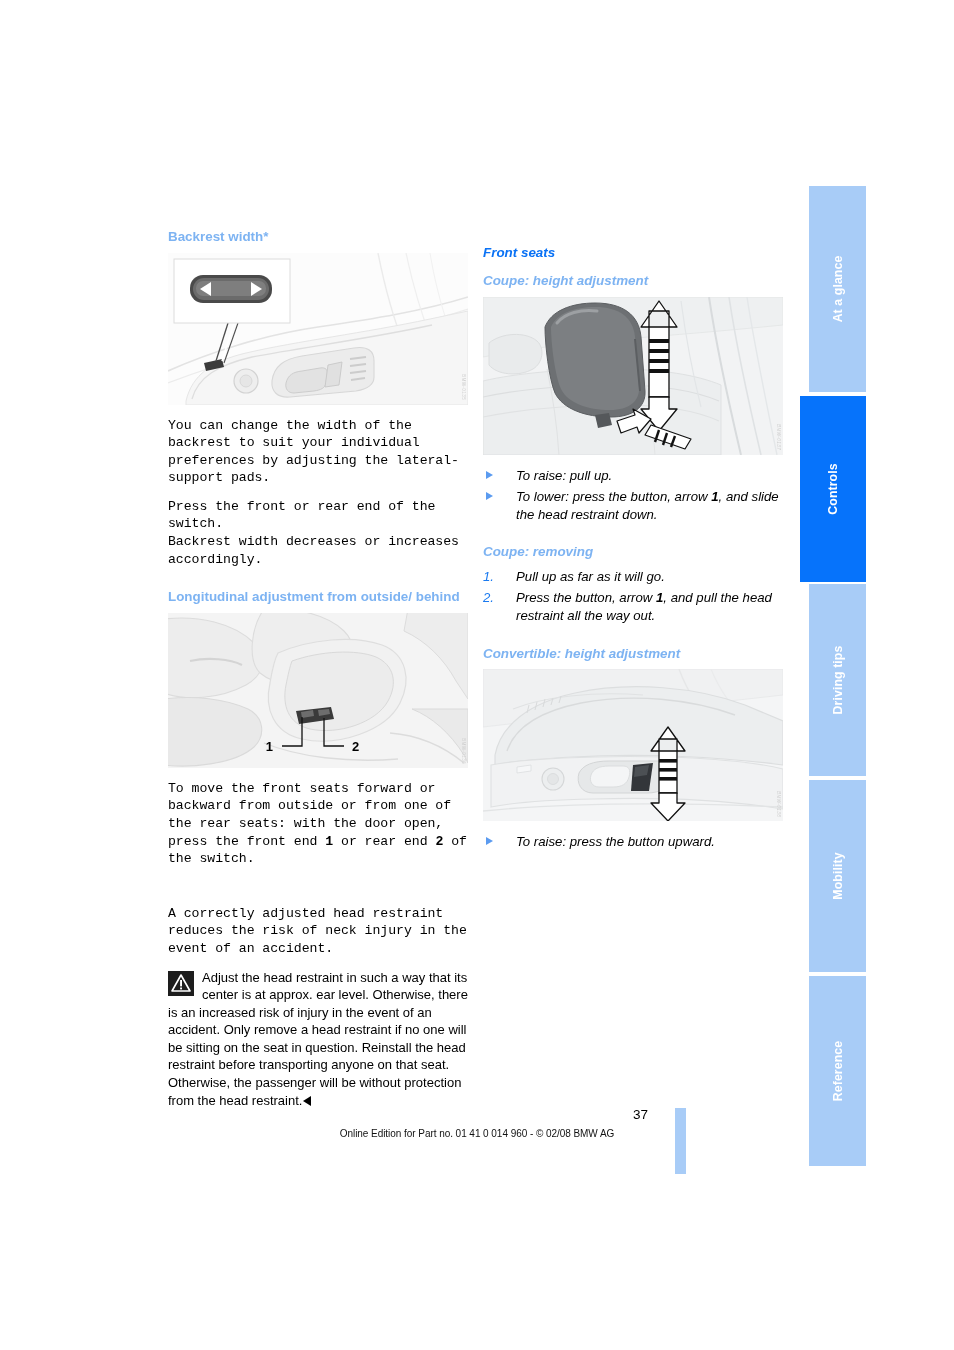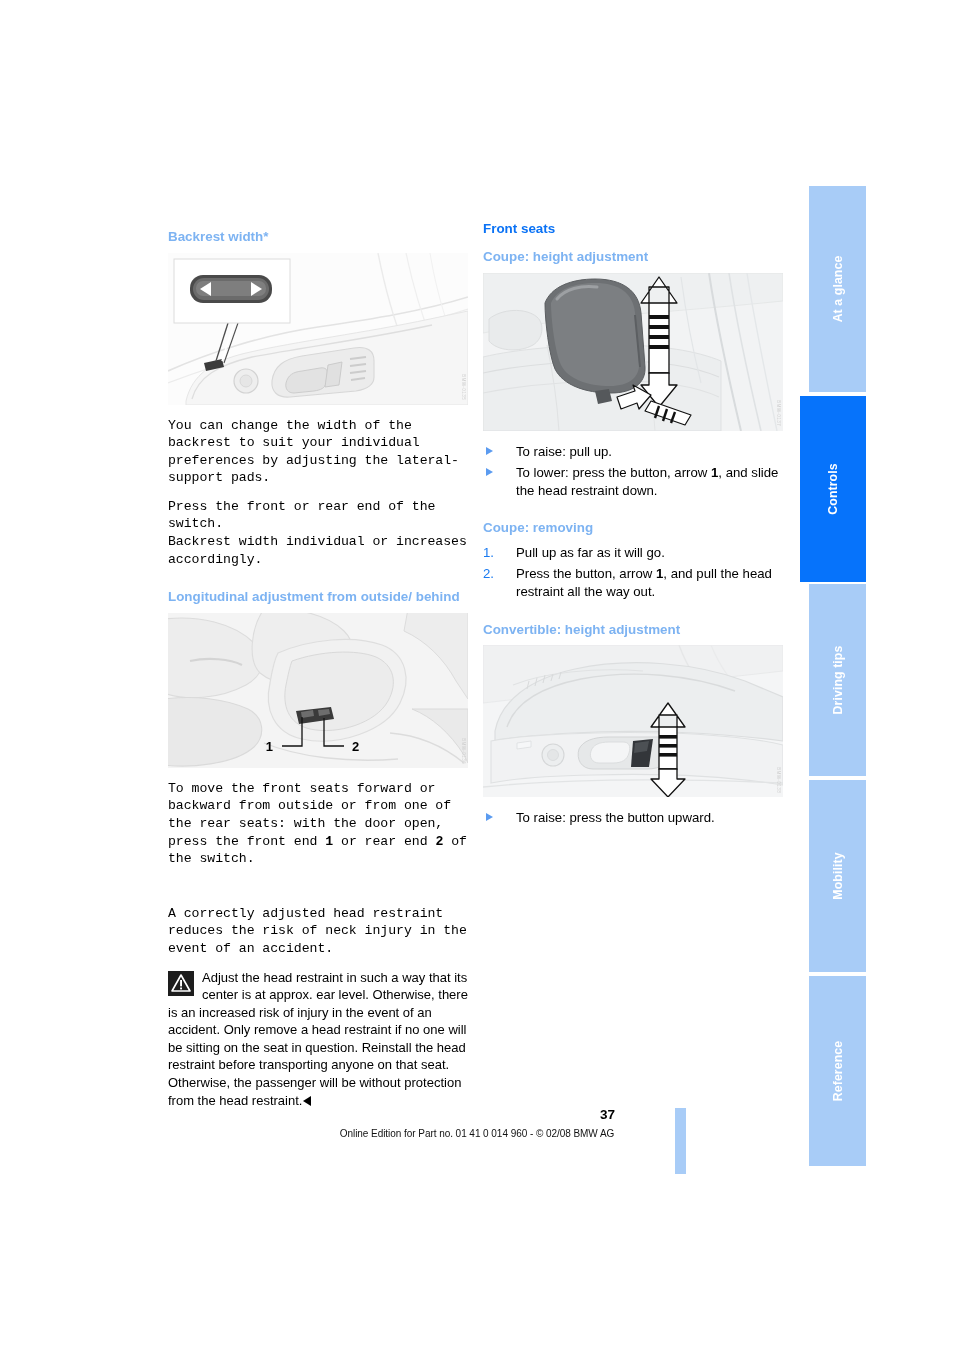--- a/index.html
+++ b/index.html
@@ -26,21 +26,21 @@
   }
 
   
   .column {
     position: absolute;
     width: 304px;
     font-size: 13.2px;
     line-height: 17.6px;
   }
   #col-left  { left: 168px; top: 228px; }
-  #col-right { left: 483px; top: 220px; }
+  #col-right { left: 483px; top: 244px; font-style: italic; }
 
   
   h1.section-title {
     font-size: 20px;
     line-height: 24px;
     font-weight: bold;
     color: #0a72f5;
     margin: 0 0 7px 0;
     letter-spacing: -0.2px;
   }
@@ -183,26 +183,26 @@
     color: #ffffff;
     font-size: 12.3px;
     font-weight: bold;
     letter-spacing: 0.1px;
   }
   .tab.active .tab-label { color: #ffffff; }
 
   
   #page-number {
     position: absolute;
-    left: 600px;
+    left: 584px;
     top: 1107px;
     width: 64px;
-    text-align: left;
+    text-align: right;
     font-size: 13.5px;
-    font-weight: bold;
+    font-weight: normal;
     color: #000;
   }
   #page-bar {
     position: absolute;
     left: 675px;
     top: 1108px;
     width: 11px;
     height: 66px;
     background: #a8ccf7;
   }
@@ -269,21 +269,21 @@
           <polygon points="43,29 43,43 32,36" fill="#ffffff"></polygon>
           <polygon points="83,29 83,43 94,36" fill="#ffffff"></polygon>
         </g>
       </svg>
       <span class="imgcode">BMW-0135</span>
     </div>
 
     <p class="body-text">You can change the width of the backrest to suit your individual preferences by adjusting the lateral-support pads.</p>
 
     <p class="body-text tight">Press the front or rear end of the switch.</p>
-    <p class="body-text">Backrest width individual or increases accordingly.</p>
+    <p class="body-text">Backrest width decreases or increases accordingly.</p>
 
     <div class="spacer-s"></div>
 
     <h3 class="minor-title">Longitudinal adjustment from outside/ behind</h3>
 
     <div class="figure" style="height:155px;">
       <svg width="300" height="155" viewBox="0 0 300 155">
         <rect x="0" y="0" width="300" height="155" fill="#f4f4f4"></rect>
 
         <path d="M-4 6 C30 2 66 10 86 30 C100 44 96 62 78 72 C52 86 18 88 -4 80 Z" fill="#ededed" stroke="#dcdcdc" stroke-width="1.1"></path>

